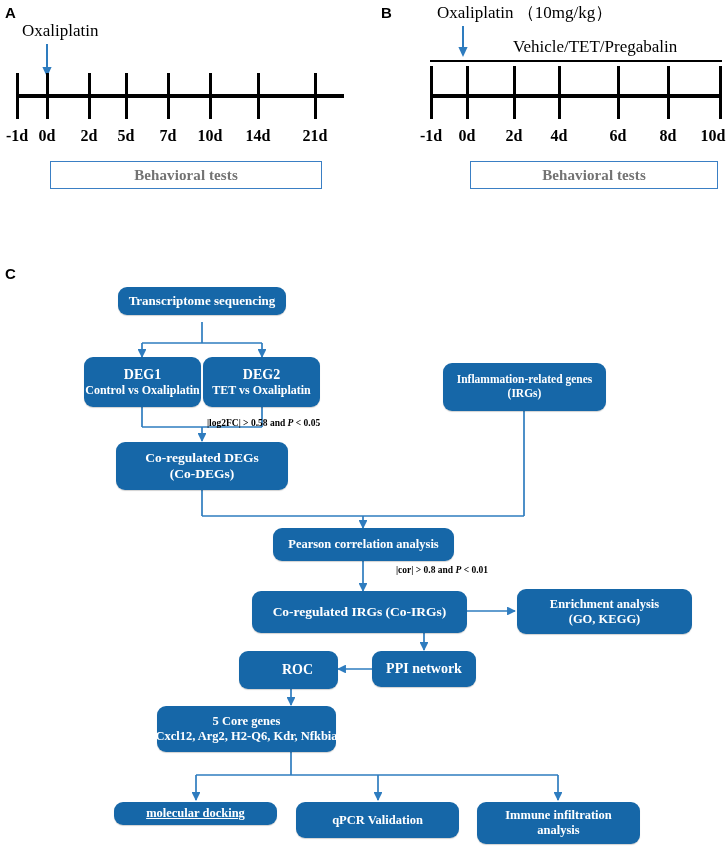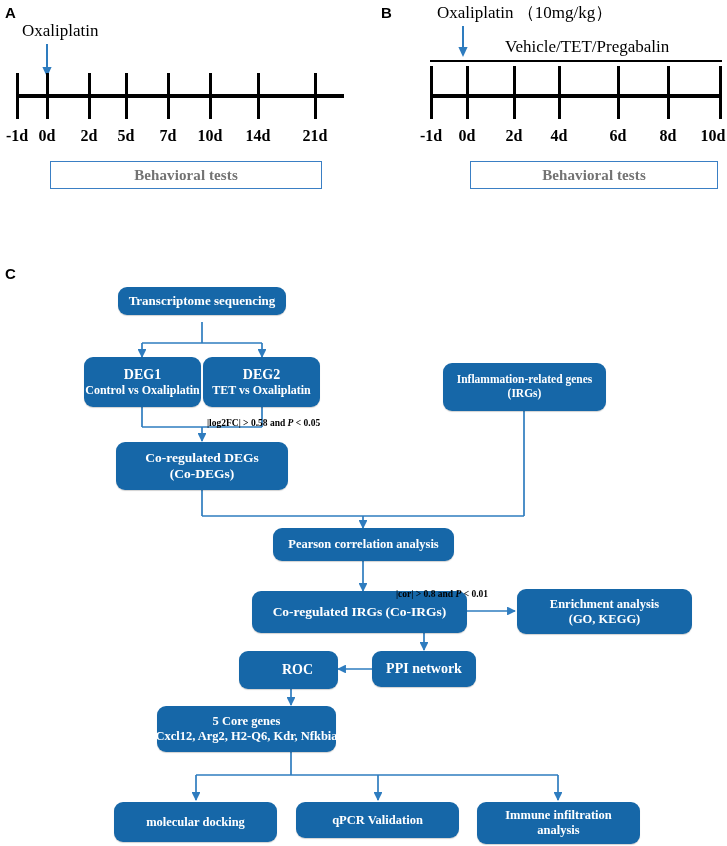--- a/index.html
+++ b/index.html
@@ -86,20 +86,21 @@
     background: #000;
     height: 2px;
   }
   .treat-label {
     position: absolute;
     font-family: "Liberation Serif", serif;
     font-size: 17px;
     color: #000;
     white-space: nowrap;
     line-height: 1;
+    margin-left: 8px;
   }
   .node {
     position: absolute;
     background: #1667a8;
     border-radius: 9px;
     box-sizing: border-box;
     display: flex;
     flex-direction: column;
     align-items: center;
     justify-content: center;
@@ -291,30 +292,30 @@
 
   <div class="node" style="left:239px; top:651px; width:99px; height:38px; font-size:14px;padding-left:24px;">
     <span class="l1">ROC</span>
   </div>
 
   <div class="node" style="left:157px; top:706px; width:179px; height:46px; font-size:12.5px;">
     <span class="l1">5 Core genes</span>
     <span class="l2">(Cxcl12, Arg2, H2-Q6, Kdr, Nfkbia)</span>
   </div>
 
-  <div class="node" style="left:114px; top:802px; width:163px; height:40px; font-size:12.5px;">
+  <div class="node" style="left:114px; top:802px; width:163px; height:23px; font-size:12.5px;text-decoration:underline;">
     <span class="l1">molecular docking</span>
   </div>
 
   <div class="node" style="left:296px; top:802px; width:163px; height:36px; font-size:12.5px;">
     <span class="l1">qPCR Validation</span>
   </div>
 
   <div class="node" style="left:477px; top:802px; width:163px; height:42px; font-size:12.5px;">
     <span class="l1">Immune infiltration</span>
     <span class="l2">analysis</span>
   </div>
 
   <div class="edge-label" style="left:207px; top:419px;"><span>|log2FC| &gt; 0.58 and <i>P</i> &lt; 0.05</span></div>
 
-  <div class="edge-label" style="left:368px; top:590px;padding-left:28px;"><span>|cor| &gt; 0.8 and <i>P</i> &lt; 0.01</span></div>
+  <div class="edge-label" style="left:368px; top:566px;padding-left:28px;"><span>|cor| &gt; 0.8 and <i>P</i> &lt; 0.01</span></div>
 
 </div>
 
 </body></html>

